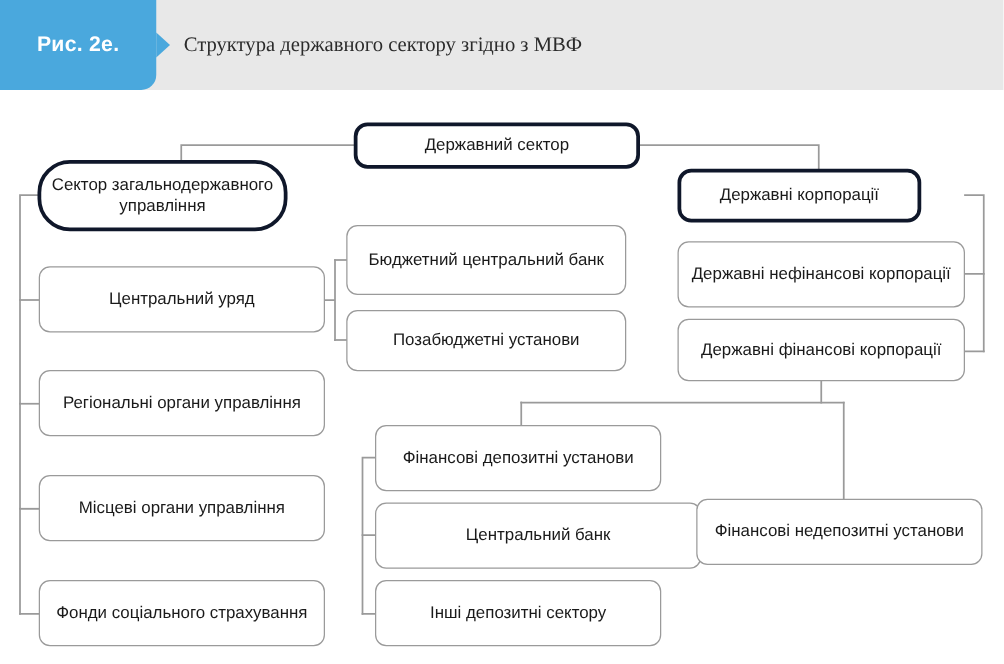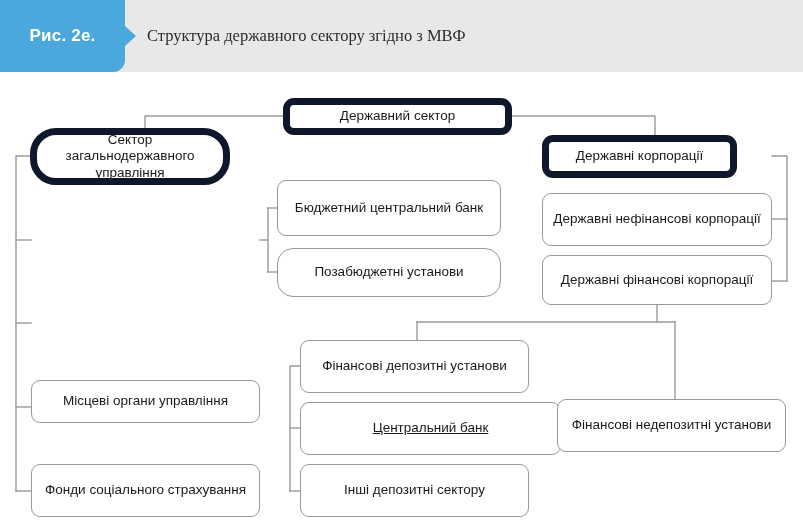--- a/index.html
+++ b/index.html
@@ -97,21 +97,21 @@
     color: #1a1a1a;
     font-size: 13.5px;
     line-height: 1.22;
     padding: 2px 8px;
     z-index: 2;
   }
   .node.thin {
     border: 1px solid #9a9a9a;
   }
   .node.thick {
-    border: 7px solid #0f172a;
+    border: 3px solid #0f172a;
     border-radius: 11px;
   }
   .node span { display: block; }
 </style>
 </head>
 <body>
 
 <div id="page">
 
   <div id="header-band">
@@ -161,51 +161,57 @@
     </div>
 
     <div class="node thick" style="left:30px; top:56px; width:200px; height:57px;border-radius:26px;">
       <span>Сектор загальнодержавного управління</span>
     </div>
 
     <div class="node thick" style="left:542px; top:63px; width:195px; height:43px;">
       <span>Державні корпорації</span>
     </div>
 
-
-
-    <div class="node thin" style="left:31px; top:308px; width:229px; height:43px;">
+    <div class="node thin" style="left:31px; top:141px; width:229px; height:53px;">
+      <span>Центральний уряд</span>
+    </div>
+
+    <div class="node thin" style="left:31px; top:224px; width:229px; height:53px;">
+      <span>Регіональні органи управління</span>
+    </div>
+
+    <div class="node thin" style="left:31px; top:308px; width:229px; height:53px;">
       <span>Місцеві органи управління</span>
     </div>
 
     <div class="node thin" style="left:31px; top:392px; width:229px; height:53px;">
       <span>Фонди соціального страхування</span>
     </div>
 
     <div class="node thin" style="left:277px; top:108px; width:224px; height:56px;">
       <span>Бюджетний центральний банк</span>
     </div>
 
-    <div class="node thin" style="left:277px; top:176px; width:224px; height:49px;border-radius:16px;">
+    <div class="node thin" style="left:277px; top:176px; width:224px; height:49px;">
       <span>Позабюджетні установи</span>
     </div>
 
     <div class="node thin" style="left:542px; top:121px; width:230px; height:53px;">
       <span>Державні нефінансові корпорації</span>
     </div>
 
     <div class="node thin" style="left:300px; top:268px; width:229px; height:53px;">
       <span>Фінансові депозитні установи</span>
     </div>
 
     <div class="node thin" style="left:542px; top:183px; width:230px; height:50px;">
       <span>Державні фінансові корпорації</span>
     </div>
 
-    <div class="node thin" style="left:300px; top:330px; width:261px; height:53px;text-decoration:underline;">
+    <div class="node thin" style="left:300px; top:330px; width:261px; height:53px;">
       <span>Центральний банк</span>
     </div>
 
     <div class="node thin" style="left:300px; top:392px; width:229px; height:53px;">
       <span>Інші депозитні сектору</span>
     </div>
 
     <div class="node thin" style="left:557px; top:327px; width:229px; height:53px;">
       <span>Фінансові недепозитні установи</span>
     </div>

